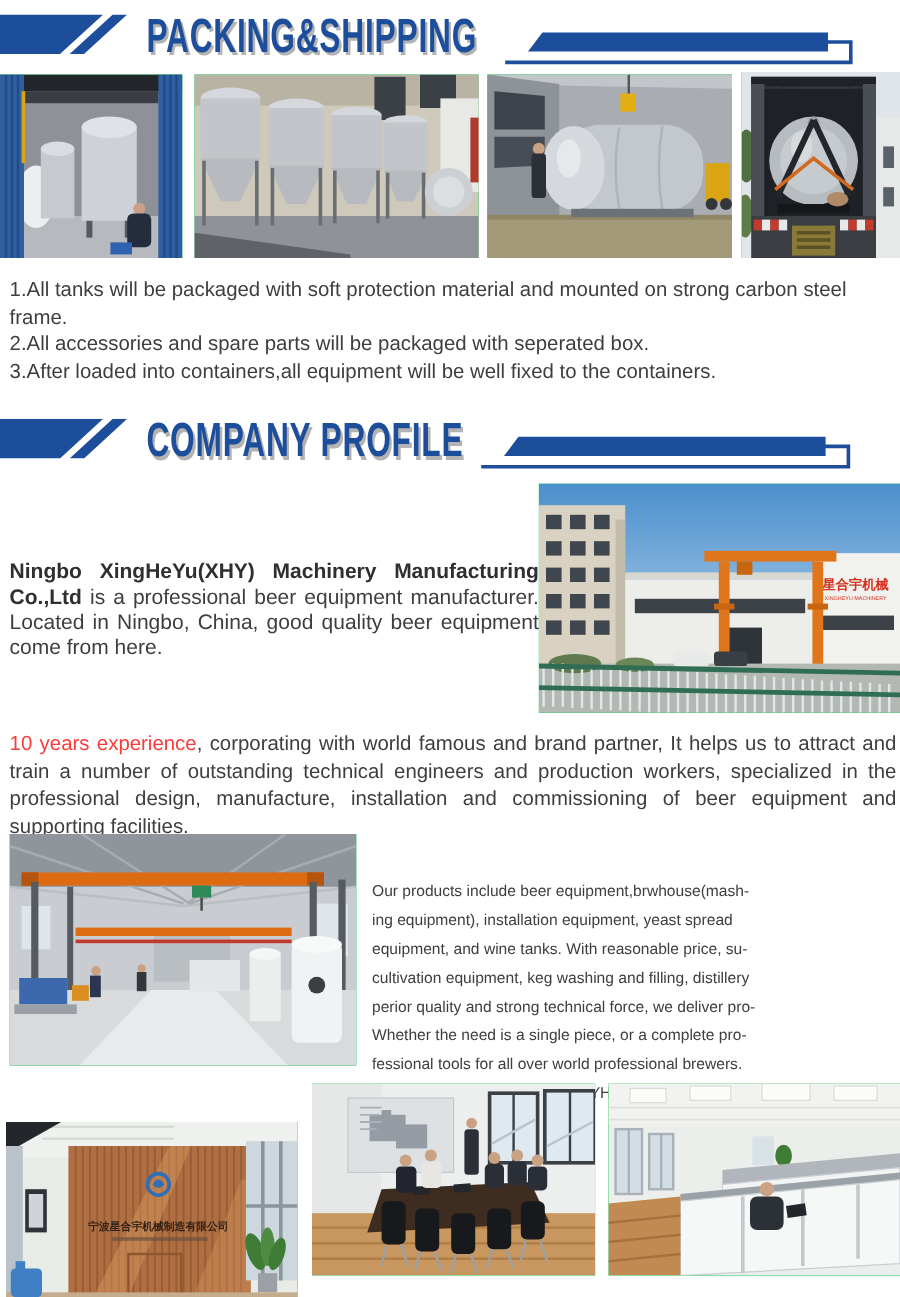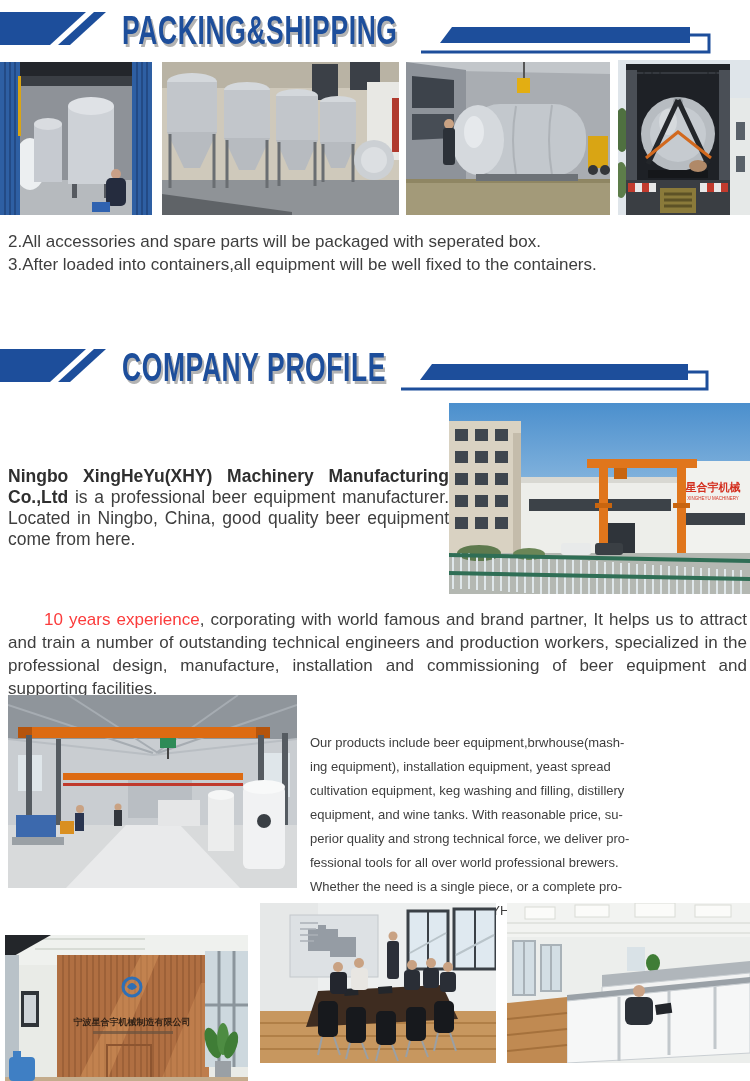--- a/index.html
+++ b/index.html
@@ -11,21 +11,21 @@
              color:#1d4e9b;white-space:nowrap;letter-spacing:1px;
              transform:scaleX(.66);transform-origin:0 50%;
              text-shadow:3px 3px 0 #b3b3b3;}
   .photo{position:absolute;overflow:hidden;background:#22c55e;}
   .photo svg{display:block;width:100%;height:100%;}
   
   .list-block{position:absolute;left:8px;top:231px;width:738px;font-size:17px;line-height:22.5px;}
   .intro-block{position:absolute;left:8px;top:466px;width:441px;font-size:17.5px;line-height:21px;text-align:justify;}
   .intro-block .b{font-weight:bold;color:#2f2f2f;}
   .red-block{position:absolute;left:8px;top:608px;width:739px;font-size:17px;line-height:23px;text-align:justify;}
-  .red-block .red{color:#fb3b3b;margin-left:36px;}
+  .red-block .red{color:#fb3b3b;}
   .prod-block{position:absolute;left:310px;top:699px;width:440px;font-size:13px;line-height:24px;margin-top:32px;}
 </style>
 </head>
 <body>
 
 <div class="page">
 
   <svg class="abs" style="left:0;top:12px" width="108" height="33" viewBox="0 0 108 33">
     <polygon points="0,0 86,0 50,33 0,33" fill="#1d4e9b"></polygon>
     <polygon points="94,0 106,0 70,33 58,33" fill="#1d4e9b"></polygon>
@@ -156,20 +156,21 @@
           <rect x="89" y="123" width="7" height="9" fill="#c23b2e"></rect>
         <rect x="96" y="123" width="7" height="9" fill="#e8e8e8"></rect>
           <rect x="103" y="123" width="7" height="9" fill="#c23b2e"></rect>
       </g>
       <rect x="42" y="128" width="36" height="25" fill="#8a7a3a"></rect>
       <path d="M46,134 H74 M46,140 H74 M46,146 H74" stroke="#5d5226" stroke-width="3"></path>
     </svg>
   </div>
 
   <div class="list-block">
+    <div>1.All tanks will be packaged with soft protection material and mounted on strong carbon steel frame.</div>
     <div>2.All accessories and spare parts will be packaged with seperated box.</div>
     <div>3.After loaded into containers,all equipment will be well fixed to the containers.</div>
   </div>
 
   <svg class="abs" style="left:0;top:349px" width="108" height="33" viewBox="0 0 108 33">
     <polygon points="0,0 86,0 50,33 0,33" fill="#1d4e9b"></polygon>
     <polygon points="94,0 106,0 70,33 58,33" fill="#1d4e9b"></polygon>
   </svg>
   <div class="hdr-title" style="left:122px;top:347px">COMPANY PROFILE</div>
   <svg class="abs" style="left:400px;top:361px" width="310" height="32" viewBox="0 0 310 32">
@@ -284,25 +285,25 @@
       <circle cx="72" cy="114" r="4" fill="#c9a283"></circle>
       <rect x="67" y="118" width="9" height="18" fill="#2a3550"></rect>
       <circle cx="110" cy="112" r="3.5" fill="#c9a283"></circle>
       <rect x="106" y="115" width="8" height="16" fill="#33373d"></rect>
     </svg>
   </div>
 
   <div class="prod-block">
     <div>Our products include beer equipment,brwhouse(mash-</div>
     <div>ing equipment), installation equipment, yeast spread</div>
+    <div>equipment, and wine tanks. With reasonable price, su-</div>
     <div>cultivation equipment, keg washing and filling, distillery</div>
-    <div>equipment, and wine tanks. With reasonable price, su-</div>
     <div>perior quality and strong technical force, we deliver pro-</div>
+    <div>Whether the need is a single piece, or a complete pro-</div>
     <div>fessional tools for all over world professional brewers.</div>
-    <div>Whether the need is a single piece, or a complete pro-</div>
     <div>ject from design to execution, XYH is the answer.</div>
   </div>
 
   <div class="photo" style="left:5px;top:935px;width:243px;height:160px">
     <svg viewBox="0 0 243 160" preserveAspectRatio="none">
       <rect x="0" y="0" width="243" height="160" fill="#e9ebe7"></rect>
       <rect x="0" y="0" width="243" height="30" fill="#eff1ee"></rect>
       <path d="M30,4 H140 M30,14 H140" stroke="#d8dcd6" stroke-width="2"></path>
       <polygon points="0,0 46,0 0,26" fill="#23262a"></polygon>
       <rect x="0" y="20" width="14" height="140" fill="#b9c2c8"></rect>

